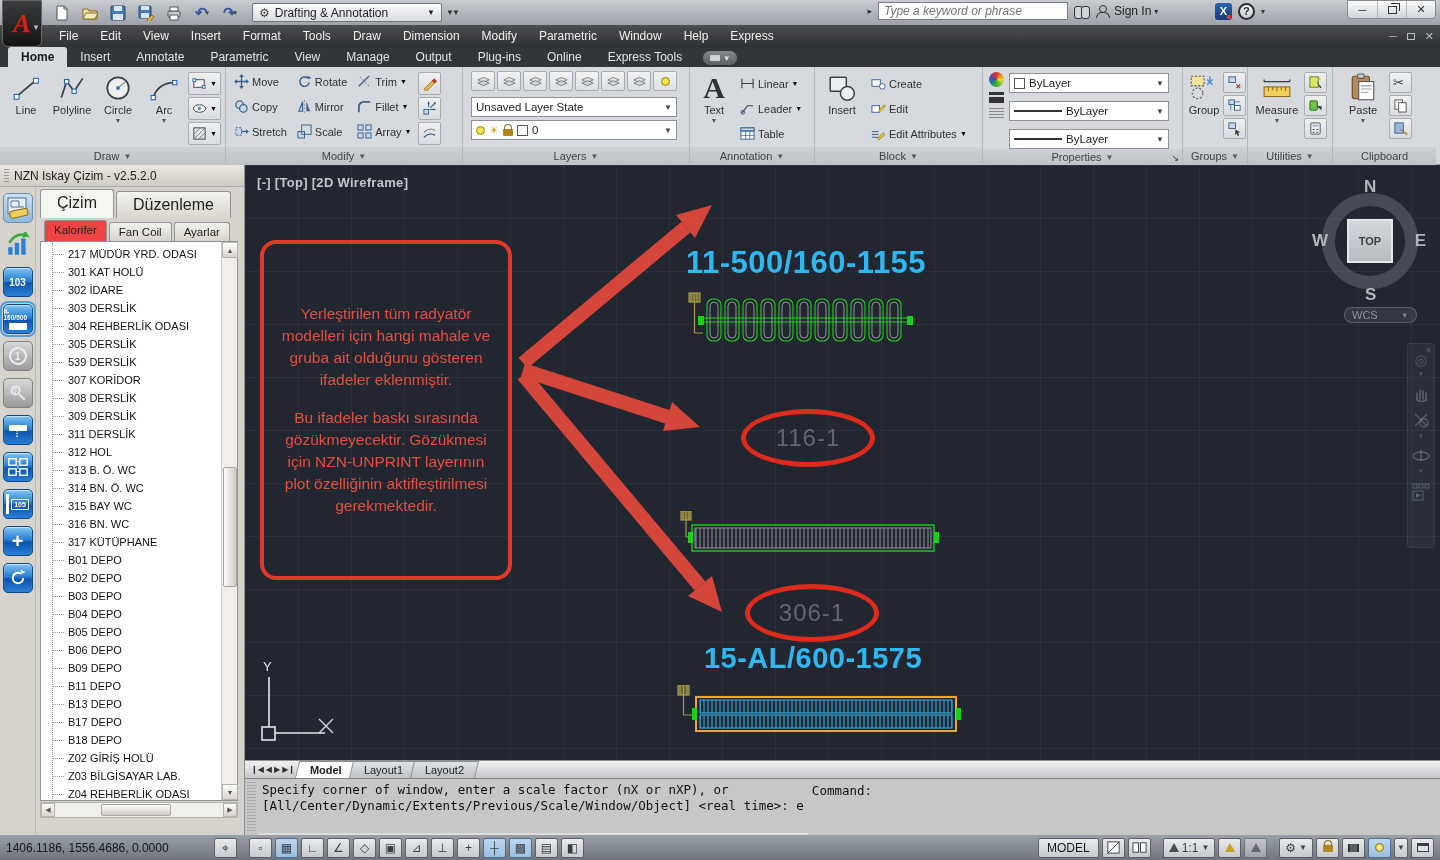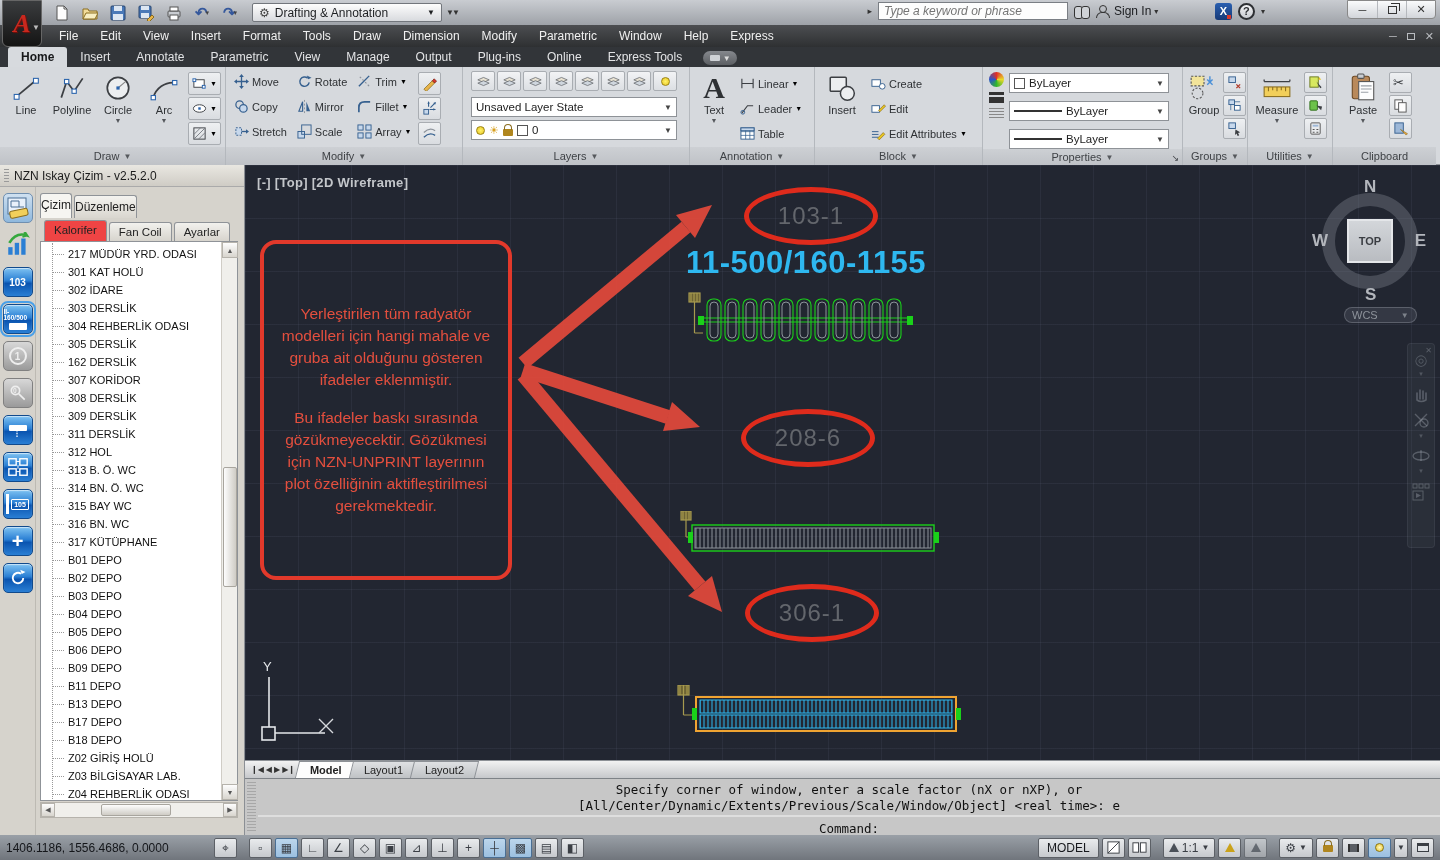--- a/index.html
+++ b/index.html
@@ -108,21 +108,21 @@
   .grip-dots{display:inline-block;width:5px;height:14px;background:repeating-linear-gradient(#9a9a9a 0 1px,transparent 1px 3px);}
   #pi-strip{position:absolute;left:0;top:22px;width:36px;bottom:0;background:#d6d3cc;border-right:1px solid #bdbab3;
     display:flex;flex-direction:column;align-items:center;padding-top:6px;gap:7px;}
   .pi{width:30px;height:30px;border-radius:5px;display:flex;align-items:center;justify-content:center;
     font-size:10px;font-weight:bold;color:#fff;}
   .pi.blue{background:linear-gradient(#7fc3f2 0%,#2a7fd4 45%,#0a54b0 55%,#2a7fd4 100%);border:1px solid #114a8c;box-shadow:inset 0 1px 1px rgba(255,255,255,.6);}
   .pi.gray{background:linear-gradient(#d8d8d8,#9a9a9a);border:1px solid #808080;color:#eee;}
   .pi.selected{outline:2px solid #4aa0e8;outline-offset:1px;background-color:#cfe6f8;}
   .pi .tiny{font-size:6.5px;line-height:1;}
   #plugin-tabs{position:absolute;left:40px;top:28px;display:flex;align-items:flex-end;height:25px;}
-  .ptab{font-size:12px;color:#222;padding:4px 0;background:linear-gradient(#f4f3ef,#d9d6cf);
+  .ptab{font-size:16px;color:#222;padding:4px 16px;background:linear-gradient(#f4f3ef,#d9d6cf);
     border:1px solid #8f9398;border-bottom:none;border-radius:3px 3px 0 0;margin-right:2px;}
   .ptab.active{background:#f6f5f1;padding-bottom:6px;font-weight:normal;position:relative;z-index:2;}
   #plugin-subtabs{position:absolute;left:44px;top:53px;display:flex;align-items:flex-end;height:23px;z-index:1;}
   .pstab{font-size:11.5px;color:#222;padding:3px 9px;background:linear-gradient(#f2f1ed,#d7d4cd);
     border:1px solid #8f9398;border-bottom:none;border-radius:3px 3px 0 0;margin-right:2px;}
   .pstab.active{background:#ef4444;padding-bottom:5px;z-index:2;position:relative;}
   #listbox{position:absolute;left:40px;top:76px;width:198px;height:560px;background:#fff;border:1px solid #8f9398;}
   #rooms{position:absolute;left:1px;top:1px;right:17px;bottom:1px;overflow:hidden;padding-top:2px;}
   #rooms::before{content:"";position:absolute;left:10px;top:0;bottom:0;border-left:1px dotted #999;}
   .room{height:18px;line-height:18px;font-size:11px;color:#111;white-space:nowrap;padding-left:26px;position:relative;}
@@ -173,21 +173,21 @@
     display:flex;align-items:center;border-top:1px solid #8d9196;font-size:11px;}
   #ltab-nav{display:flex;gap:2px;padding:0 6px;color:#333;font-size:8px;align-items:center;}
   .ltab{padding:2px 12px;background:linear-gradient(#dfe1e3,#bfc2c5);border:1px solid #8d9196;border-bottom:none;
     transform:skewX(-14deg);margin-left:-4px;color:#222;}
   .ltab span{display:inline-block;transform:skewX(14deg);}
   .ltab.active{background:#fdfdfd;font-weight:bold;}
 
   
   #cmd{position:absolute;left:245px;top:778px;width:1195px;height:57px;background:#c7c7c7;border-top:1px solid #7e8287;display:flex;}
   #cmd-grip{width:9px;background:repeating-linear-gradient(#a7a7a7 0 1px,transparent 1px 3px);margin:3px 2px;}
-  #cmd-body{flex:1;display:flex;flex-direction:column;text-align:center;}
+  #cmd-body{flex:1;display:flex;flex-direction:row;}
   #cmd-hist{padding:3px 4px 2px;border-bottom:2px solid #dedede;}
   #cmd-hist div, #cmd-prompt{font-family:"DejaVu Sans Mono",monospace;font-size:12.5px;color:#101010;line-height:1.25;}
   #cmd-prompt{padding:4px 4px 0;}
 
   
   #statusbar{position:absolute;left:0;top:835px;width:1440px;height:25px;
     background:linear-gradient(#9aa0a7,#70757c);display:flex;align-items:center;padding:0 6px;gap:3px;}
   #coords{font-size:12px;color:#14161a;width:205px;}
   .stbtn{width:23px;height:20px;border:1px solid #5c6066;border-radius:2px;background:linear-gradient(#e9ebed,#c6c9cd);
     display:flex;align-items:center;justify-content:center;font-size:12px;color:#3a3e44;}
@@ -873,21 +873,21 @@
         <div class="pstab">Ayarlar</div>
       </div>
     <div id="listbox">
       <div id="rooms">
           <div class="room">217 MÜDÜR YRD. ODASI</div>
           <div class="room">301 KAT HOLÜ</div>
           <div class="room">302 İDARE</div>
           <div class="room">303 DERSLİK</div>
           <div class="room">304 REHBERLİK ODASI</div>
           <div class="room">305 DERSLİK</div>
-          <div class="room">162 DERSLİK</div>
+          <div class="room">539 DERSLİK</div>
           <div class="room">307 KORİDOR</div>
           <div class="room">308 DERSLİK</div>
           <div class="room">309 DERSLİK</div>
           <div class="room">311 DERSLİK</div>
           <div class="room">312 HOL</div>
           <div class="room">313 B. Ö. WC</div>
           <div class="room">314 BN. Ö. WC</div>
           <div class="room">315 BAY WC</div>
           <div class="room">316 BN. WC</div>
           <div class="room">317 KÜTÜPHANE</div>
@@ -931,23 +931,20 @@
       <g stroke="#e2493b" fill="#e2493b" opacity="0.93">
         <path d="M278 198 L441 62" stroke-width="14" fill="none"></path>
         <polygon points="467,40 450,73 431,50" stroke="none"></polygon>
         <path d="M278 205 L423 252" stroke-width="14" fill="none"></path>
         <polygon points="455,262 418,266 427,237" stroke="none"></polygon>
         <path d="M278 210 L455 421" stroke-width="14" fill="none"></path>
         <polygon points="477,447 443,431 467,411" stroke="none"></polygon>
       </g>
     </svg>
 
-    <div class="ellipse" style="left:499px;top:22px">
-      <span class="gname">103-1</span>
-    </div>
     <div class="code" style="left:411px;top:80px;font-size:31px">11-500/160-1155</div>
     <svg style="position:absolute;left:440px;top:126px" width="230" height="58">
       <g stroke="#a79a4f" fill="none" stroke-width="1.2">
         <rect x="4" y="2" width="11" height="9" fill="#6e6434"></rect>
         <path d="M6 2 v9 M9 2 v9 M12 2 v9 M9.5 11 V42 M9.5 42 H18"></path>
       </g>
       <g stroke="#1ad11a" fill="none" stroke-width="1.1">
         <path d="M18 27 H224 M18 31 H224"></path>
         <rect x="22" y="8" width="14" height="42" rx="6"></rect>
           <rect x="40" y="8" width="14" height="42" rx="6"></rect>
@@ -972,36 +969,37 @@
           <rect x="151" y="11" width="8" height="36" rx="4"></rect>
         <rect x="169" y="11" width="8" height="36" rx="4"></rect>
           <rect x="187" y="11" width="8" height="36" rx="4"></rect>
         <rect x="205" y="11" width="8" height="36" rx="4"></rect>
       </g>
       <rect x="13" y="25" width="6" height="9" fill="#1ad11a"></rect>
       <rect x="222" y="25" width="6" height="9" fill="#1ad11a"></rect>
     </svg>
 
     <div class="ellipse" style="left:496px;top:244px">
-      <span class="gname">208-6</span>
+      <span class="gname">116-1</span>
     </div>
     <svg style="position:absolute;left:434px;top:346px" width="262" height="46">
       <g stroke="#a79a4f" fill="none" stroke-width="1.2">
         <rect x="2" y="0" width="10" height="9" fill="#6e6434"></rect>
         <path d="M4 0 v9 M7 0 v9 M10 0 v9 M7 9 V26 M7 26 H12"></path>
       </g>
       <rect x="13" y="14" width="242" height="26" fill="none" stroke="#1ad11a" stroke-width="1.4"></rect>
       <rect x="16" y="17" width="236" height="20" fill="url(#hg)" stroke="#8d939b" stroke-width="1"></rect>
       <rect x="9" y="21" width="5" height="11" fill="#1ad11a"></rect>
       <rect x="255" y="21" width="5" height="11" fill="#1ad11a"></rect>
     </svg>
 
     <div class="ellipse" style="left:500px;top:419px">
       <span class="gname">306-1</span>
     </div>
+    <div class="code" style="left:418px;top:477px;font-size:29px">15-AL/600-1575</div>
     <svg style="position:absolute;left:430px;top:520px" width="292" height="52">
       <g stroke="#a79a4f" fill="none" stroke-width="1.2">
         <rect x="3" y="0" width="11" height="10" fill="#6e6434"></rect>
         <path d="M5 0 v10 M8.5 0 v10 M12 0 v10 M8.5 10 V30 M8.5 30 H20"></path>
       </g>
       <rect x="21" y="12" width="260" height="34" fill="none" stroke="#f0a432" stroke-width="2"></rect>
       <rect x="25" y="15" width="252" height="13" fill="url(#hc)" stroke="#2eb8f0" stroke-width="1"></rect>
       <rect x="25" y="30" width="252" height="13" fill="url(#hc)" stroke="#2eb8f0" stroke-width="1"></rect>
       <rect x="17" y="23" width="5" height="12" fill="#1ad11a"></rect>
       <rect x="281" y="23" width="5" height="12" fill="#1ad11a"></rect>

